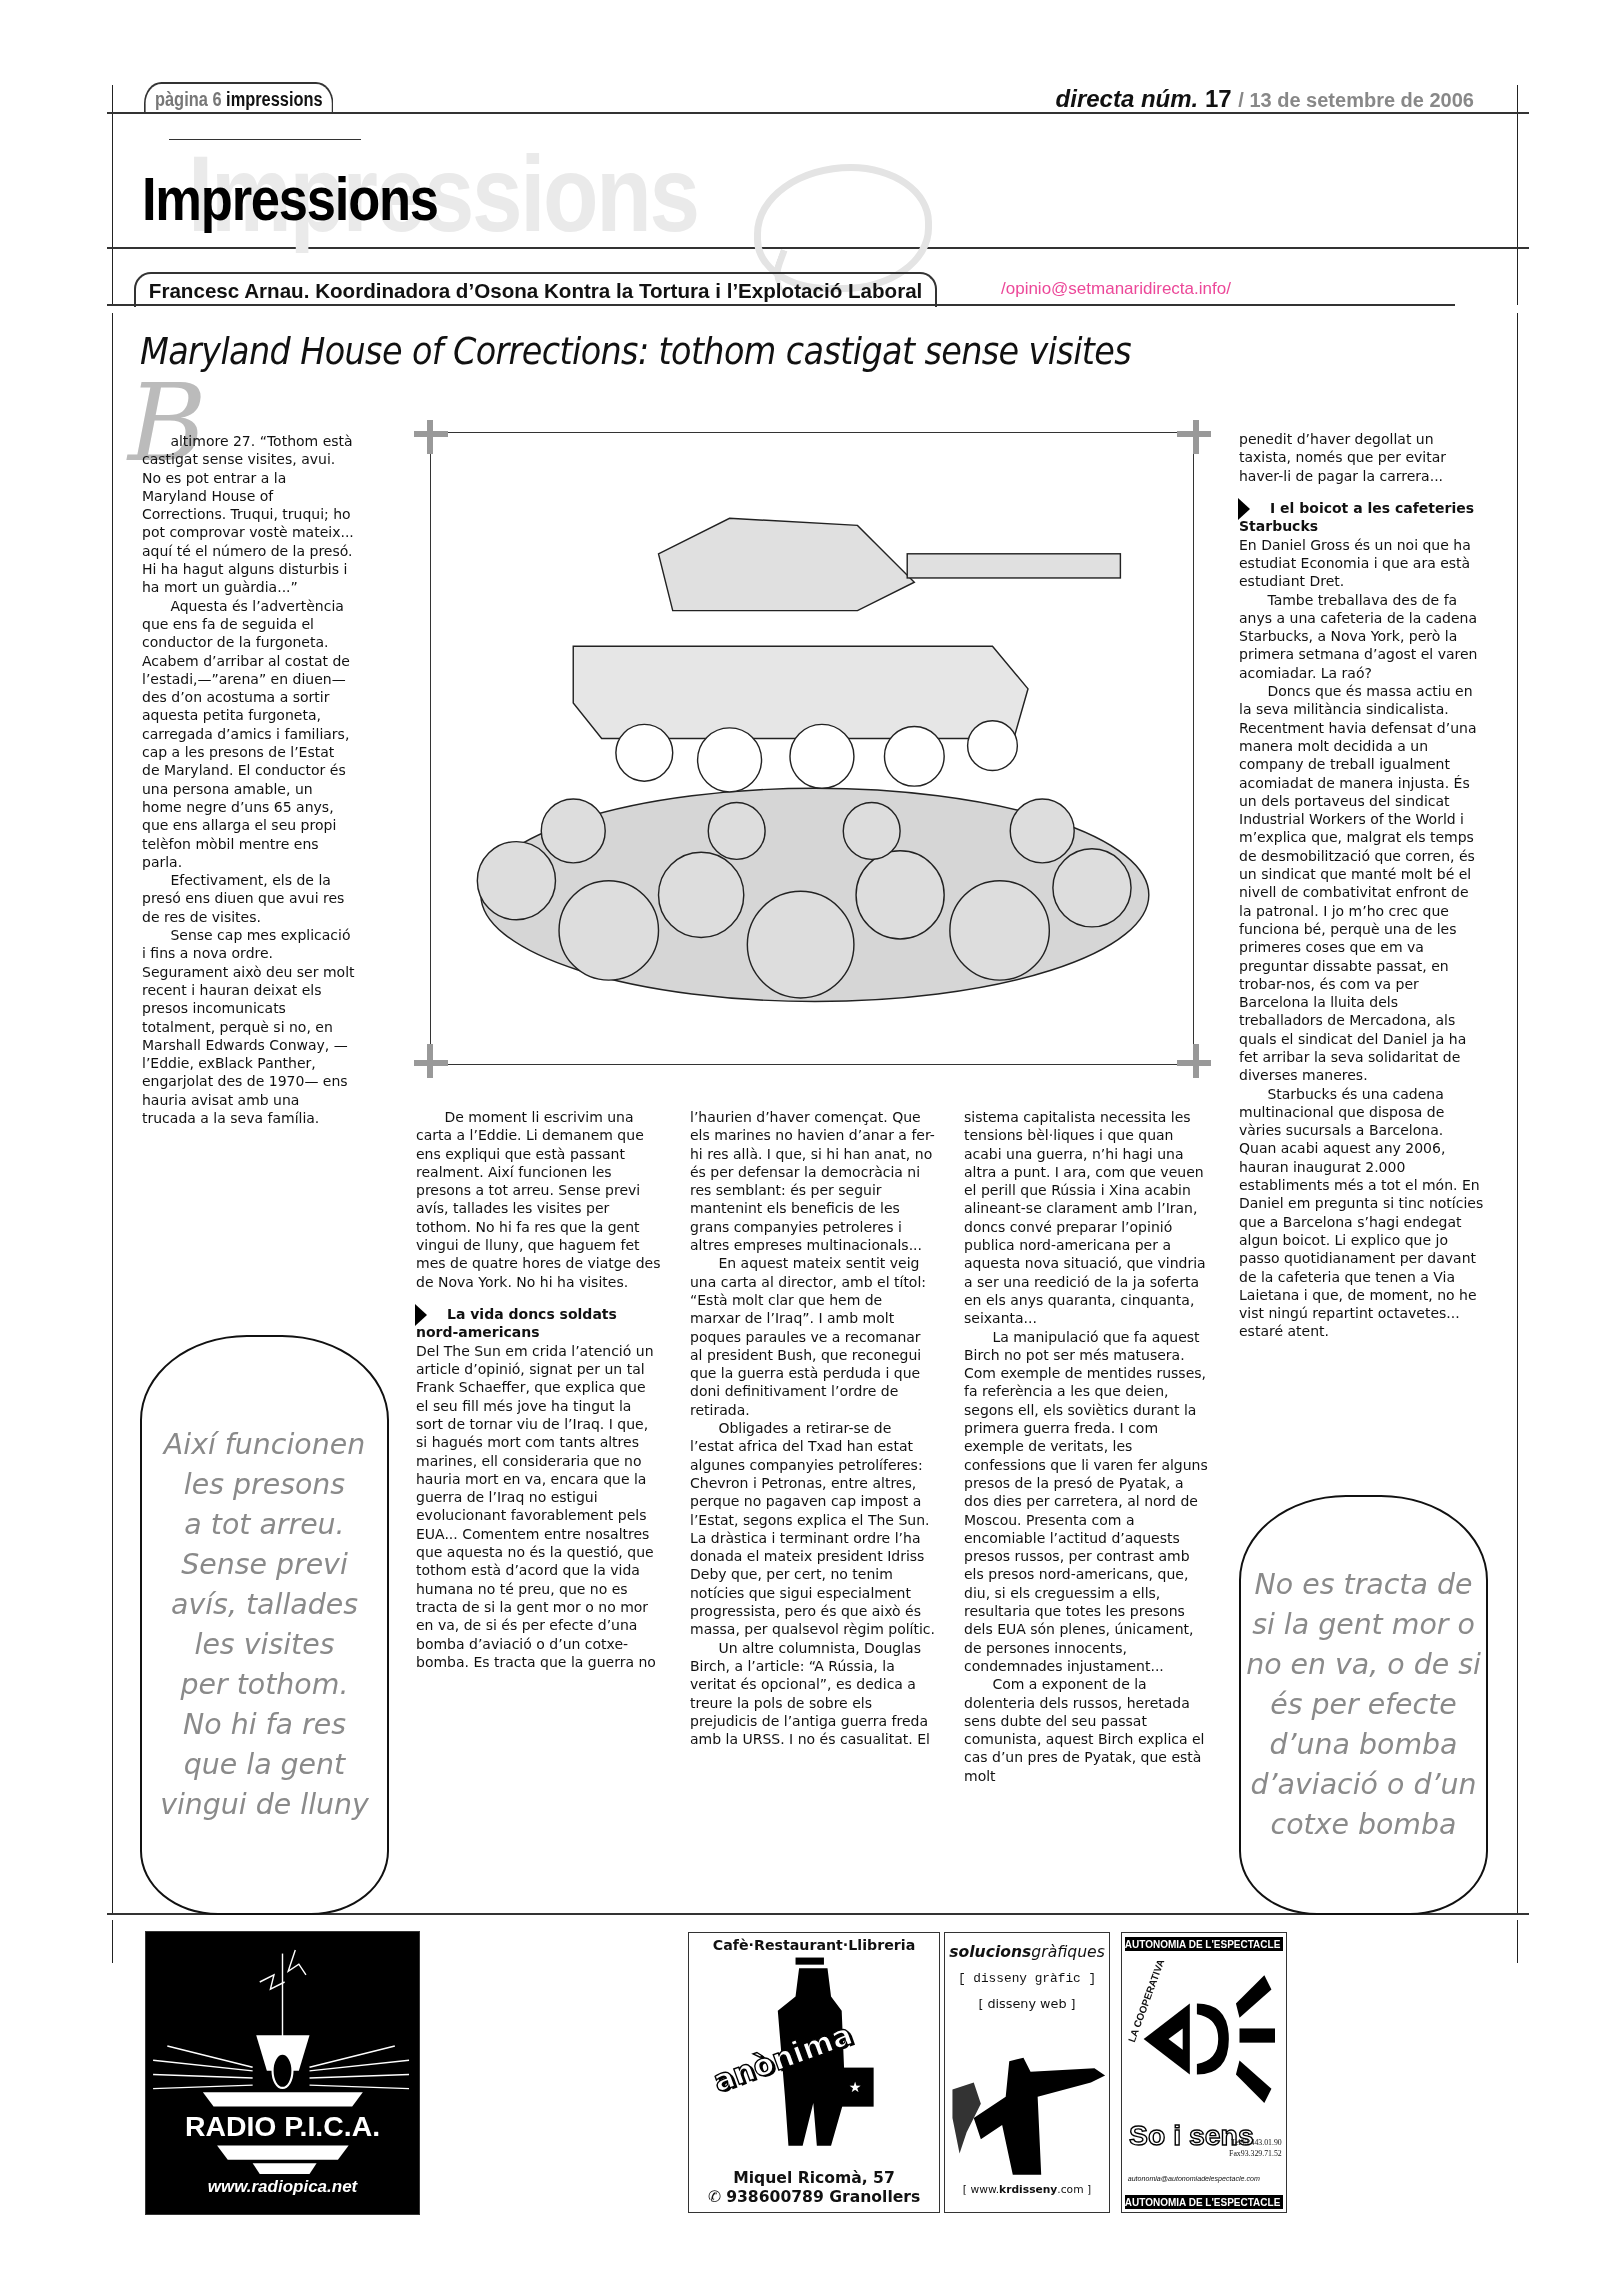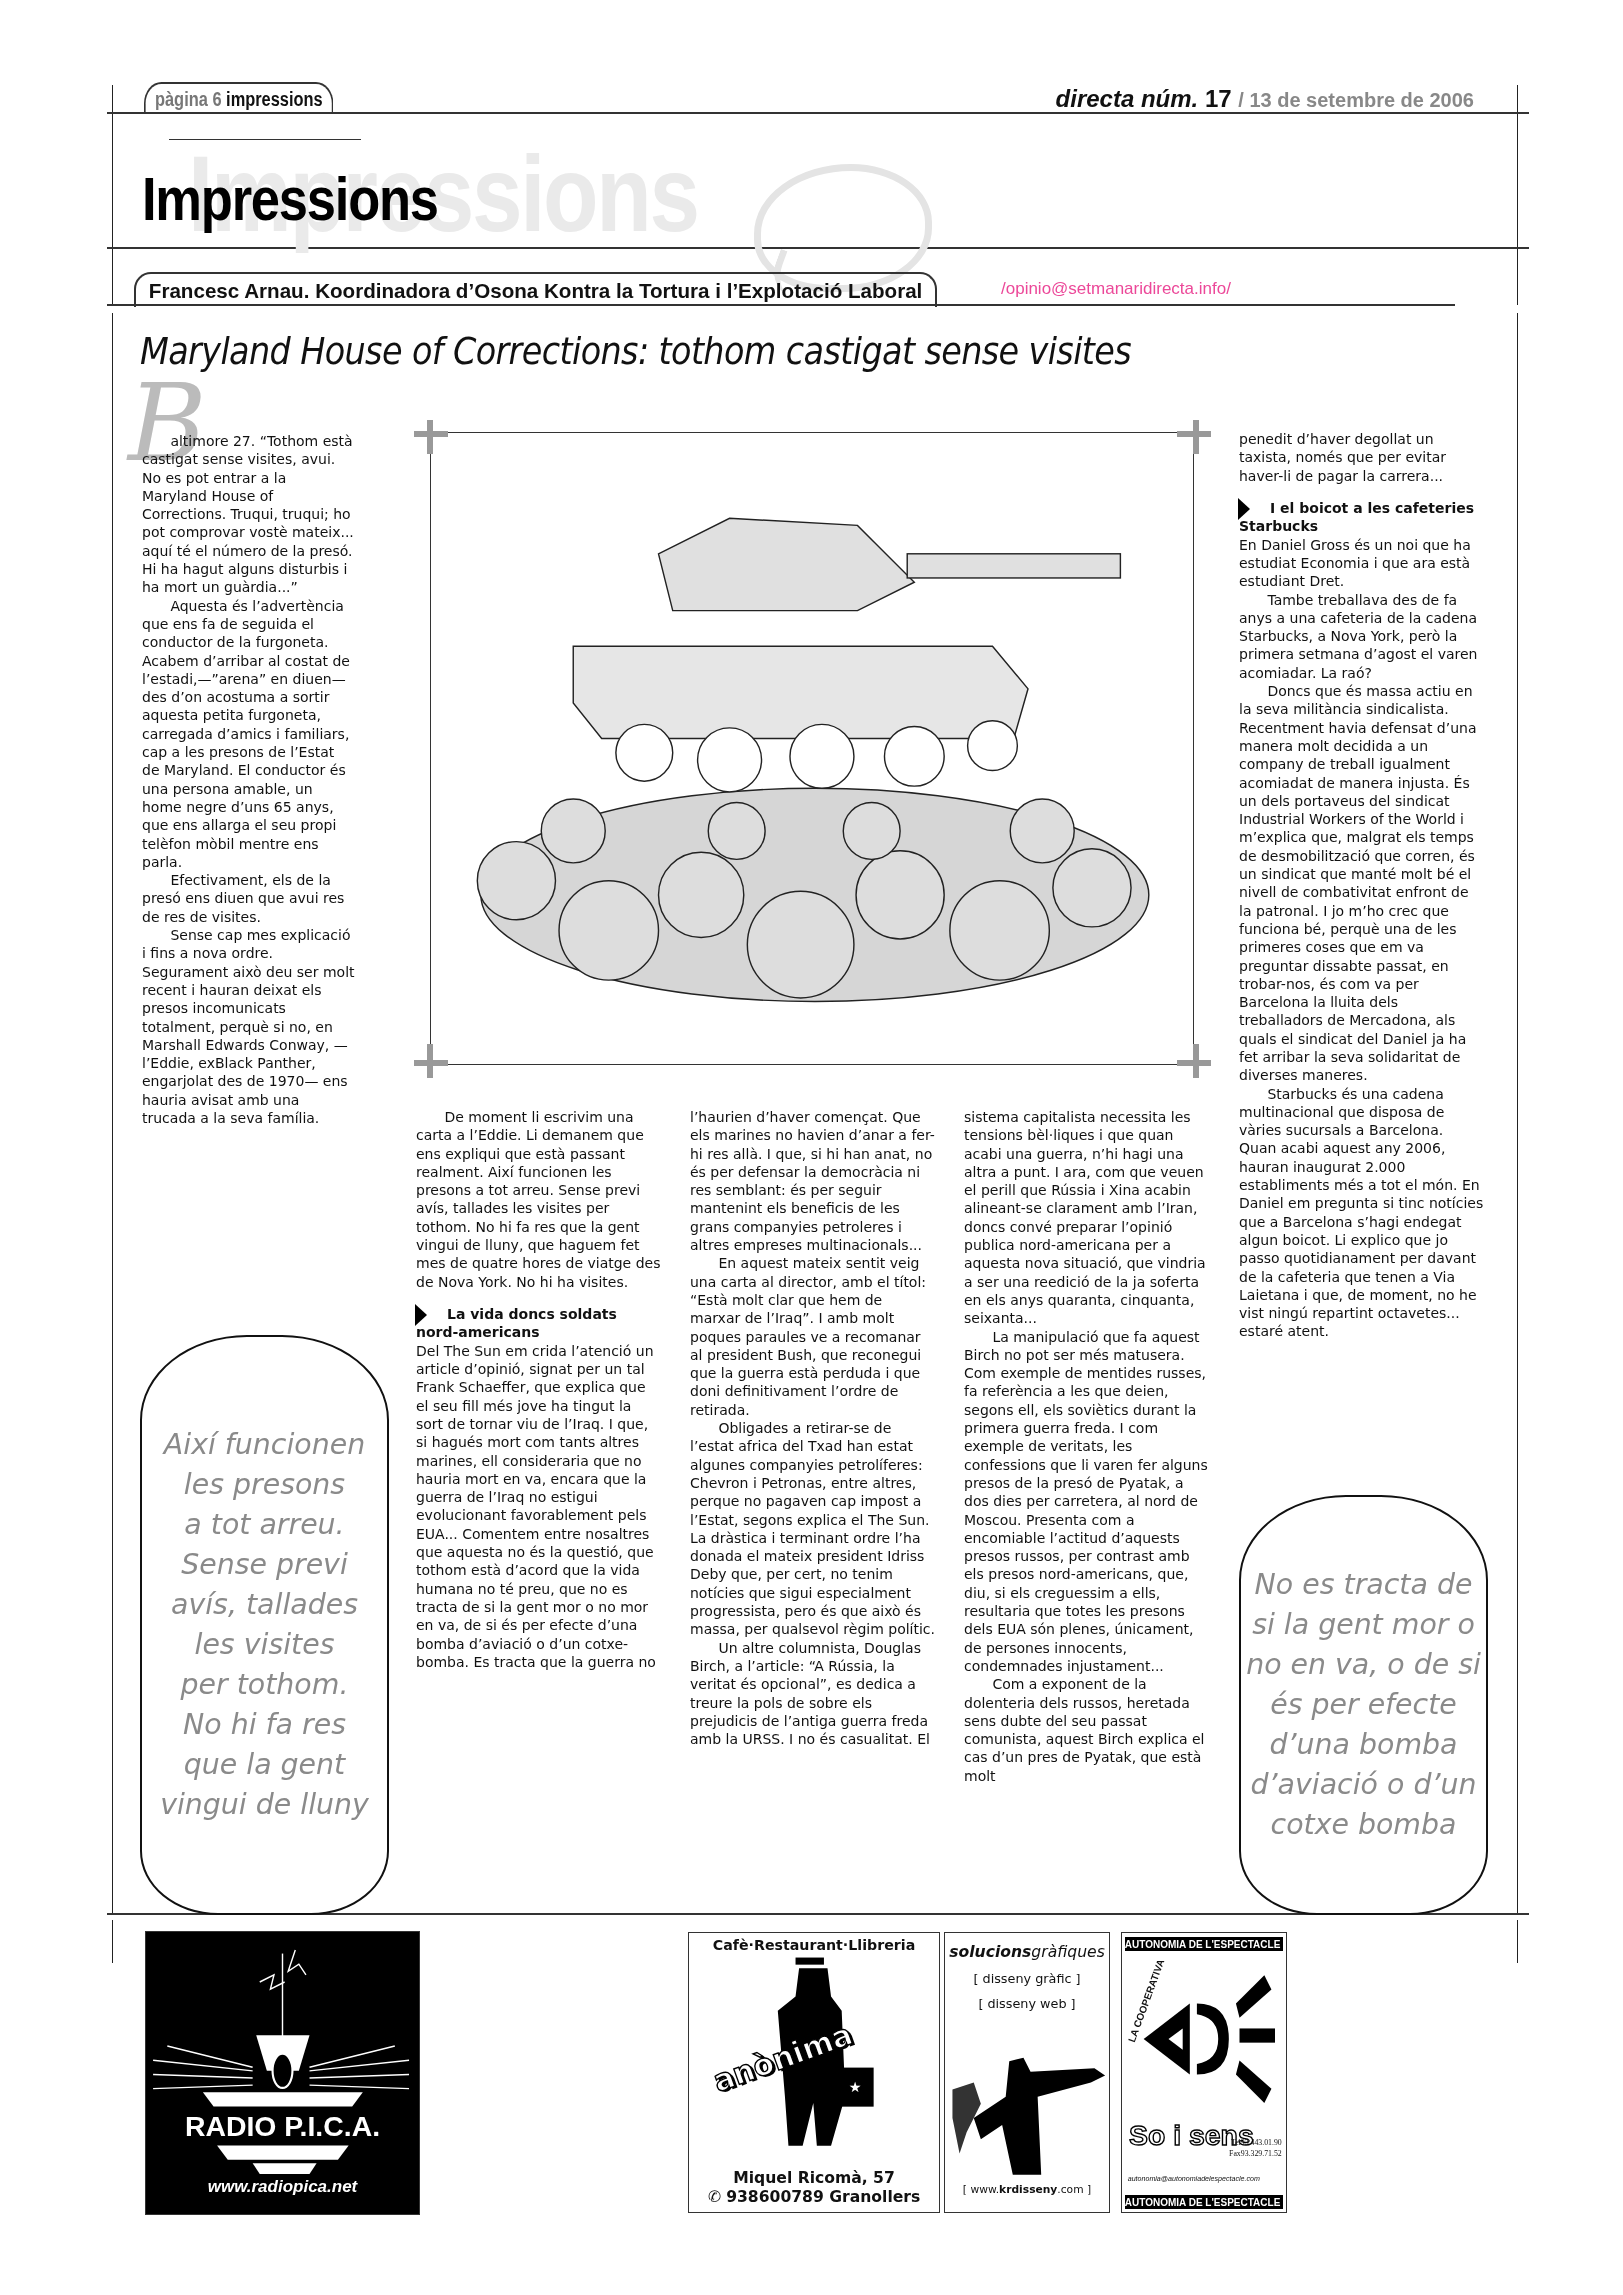--- a/index.html
+++ b/index.html
@@ -229,21 +229,21 @@
   <div style="position:absolute; left:0; width:250px; top:255px; text-align:center; font-family:'DejaVu Sans',sans-serif; font-weight:bold; font-size:15.6px;">
     <span>✆</span>
     <span>938600789 Granollers</span>
   </div>
 </div>
 
 <div class="ad ad-sol">
   <div style="text-align:center; margin-top:10px; font-family:'DejaVu Sans',sans-serif; font-size:15.6px;">
     <b><i>solucions</i></b><i>gràfiques</i>
   </div>
-  <div style="text-align:center; margin-top:10px; font-size:12.8px;">[ disseny gràfic ]</div>
+  <div style="text-align:center; margin-top:10px; font-size:12.8px;font-family:Liberation Mono, monospace;">[ disseny gràfic ]</div>
   <div style="text-align:center; margin-top:10px; font-size:12.8px;">[ disseny web ]</div>
   <svg width="164" height="142" viewBox="0 0 230 200" style="position:absolute; left:0; top:114px;">
     <path d="M90 20 L110 15 L120 35 L210 30 L225 40 L205 50 L130 70 L135 180 L95 180 L80 110 L50 130 L40 100 L85 70 Z" fill="#000"></path>
     <path d="M10 60 L40 50 L50 80 L30 120 L20 150 L10 100 Z" fill="#333"></path>
   </svg>
   <div style="position:absolute; left:0; width:164px; top:250px; text-align:center; font-size:10.7px;">
     <span>[ www.</span><b>krdisseny</b><span>.com ]</span>
   </div>
 </div>
 

